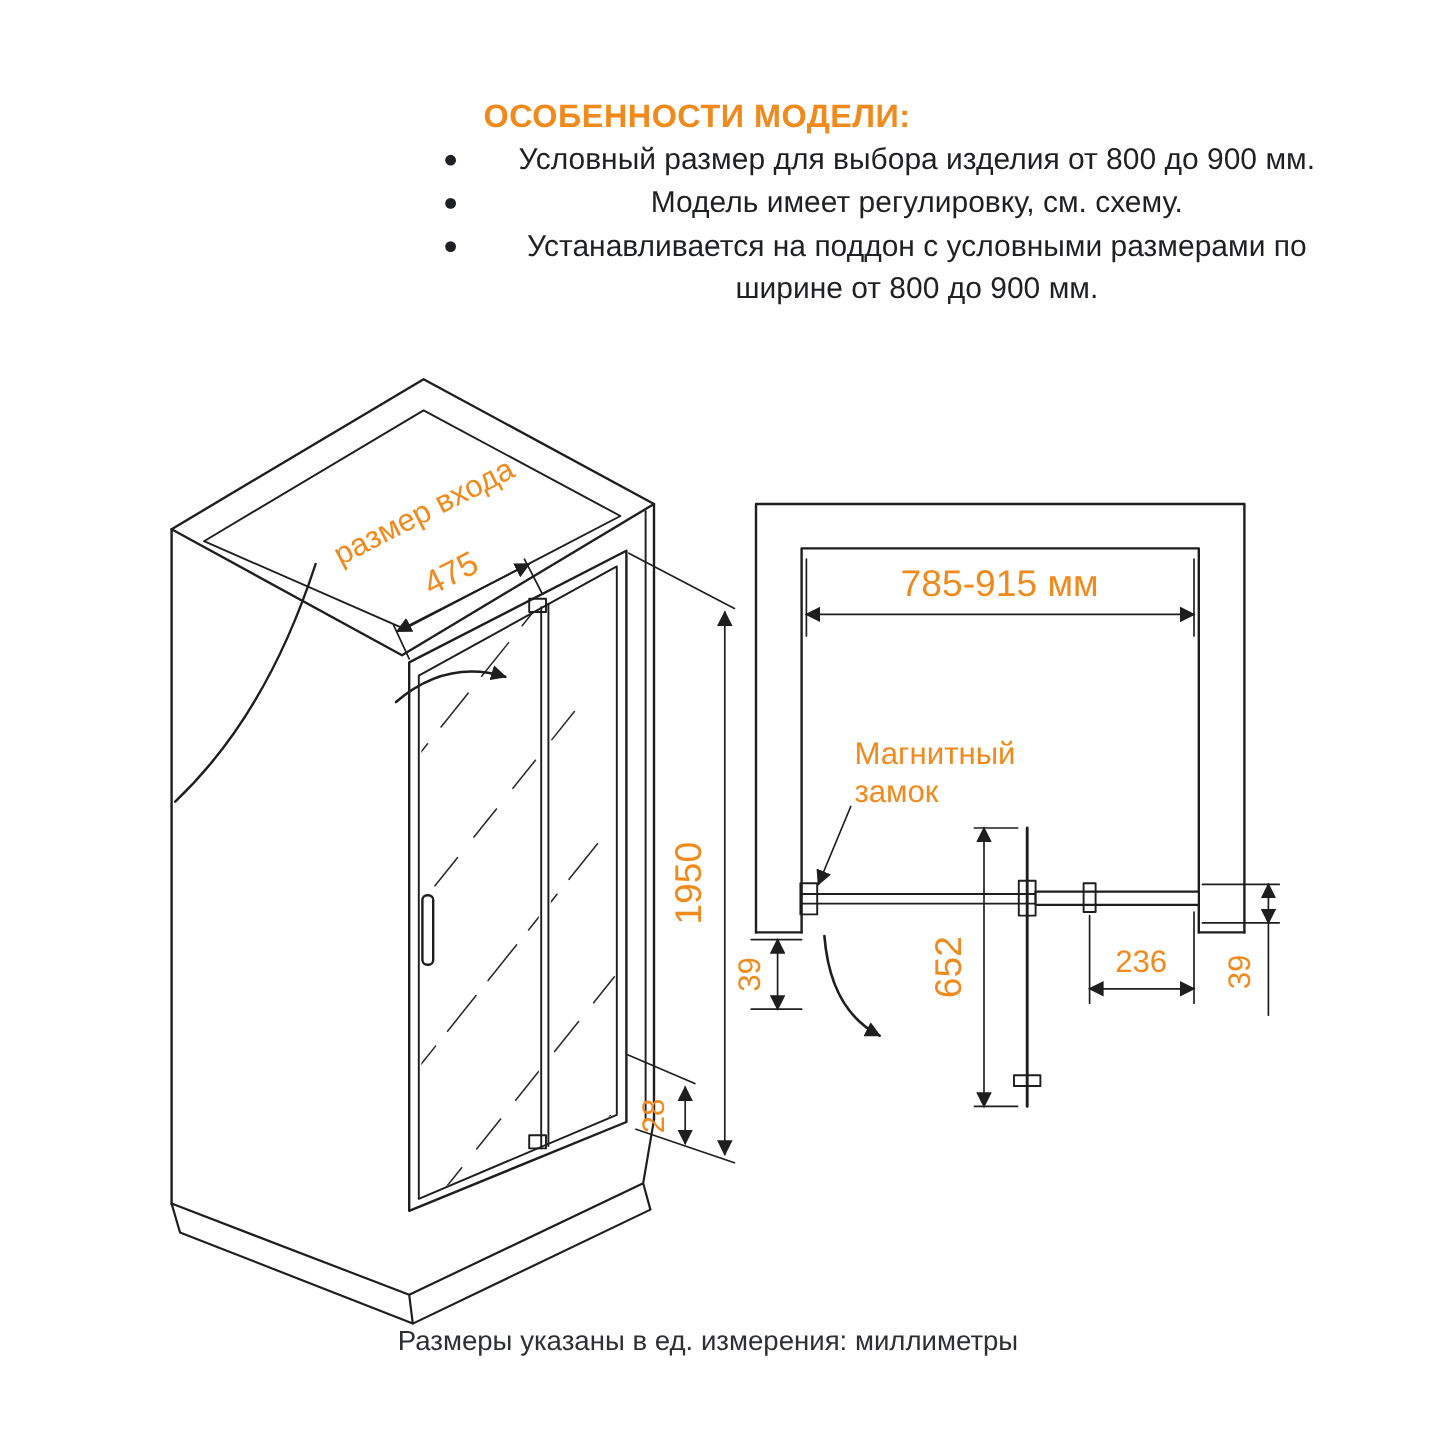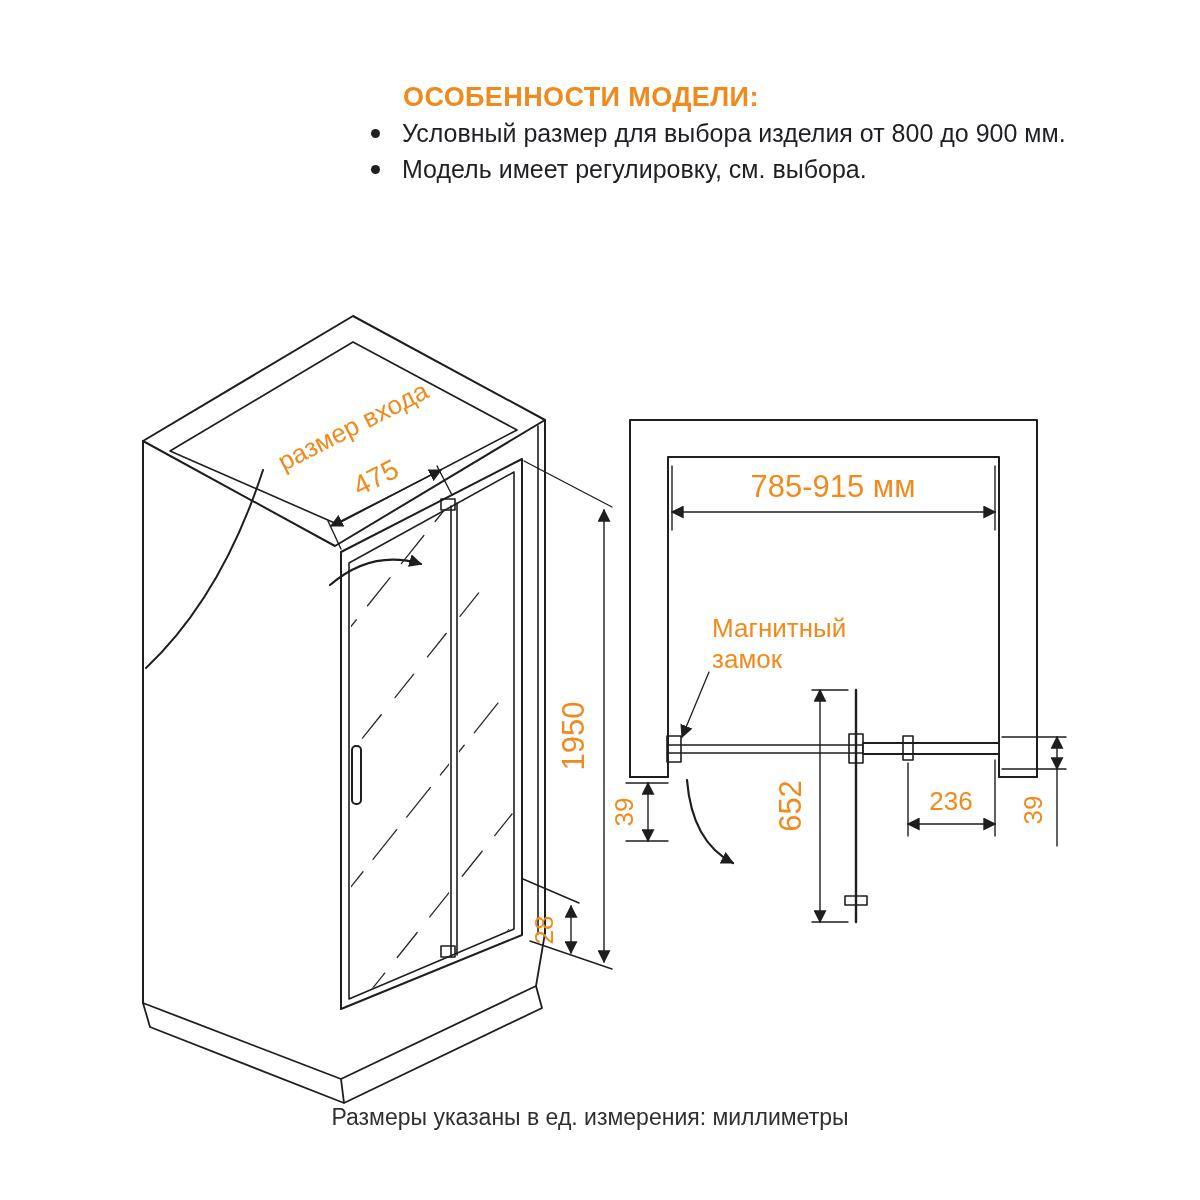--- a/index.html
+++ b/index.html
@@ -2,42 +2,43 @@
 <html><head>
 <meta charset="utf-8">
 <style>
   html,body{margin:0;padding:0;background:#ffffff;}
   body{width:1200px;height:1200px;position:relative;overflow:hidden;
        font-family:"Liberation Sans",sans-serif;color:#202124;}
   .page{position:absolute;inset:0;width:1060px;height:1200px;padding-left:48px;}
   .title{position:absolute;left:403px;top:82px;font-size:27px;font-weight:700;
          letter-spacing:.4px;color:#F18A1D;}
   ul.features{position:absolute;left:366px;top:116px;width:760px;margin:0;padding:0;
-              list-style:none;font-size:25px;line-height:35px;color:#1f2023;}
+              list-style:none;font-size:25px;line-height:35px;color:#1f2023;text-align:center;}
   ul.features li{position:relative;padding-left:36px;margin-bottom:1px;}
   ul.features li::before{content:"";position:absolute;left:5px;top:13px;width:9px;height:9px;
               border-radius:50%;background:#1f2023;}
   .footer{position:absolute;left:0;top:1090px;width:1180px;text-align:center;
           font-size:23px;color:#2e2f32;margin-top:14px;}
   svg.diagram{position:absolute;left:0;top:0;}
   svg text{font-family:"Liberation Sans",sans-serif;fill:#F18A1D;}
   .num{font-size:28px;}
   .num-lg{font-size:31px;}
   .lbl{font-size:26px;}
 </style>
 </head>
 <body>
 
 <div class="page">
 
   <div class="title">ОСОБЕННОСТИ МОДЕЛИ:</div>
 
   <ul class="features">
     <li>Условный размер для выбора изделия от 800 до 900 мм.</li>
-    <li>Модель имеет регулировку, см. выбора.</li>
+    <li>Модель имеет регулировку, см. схему.</li>
+    <li>Устанавливается на поддон с условными размерами по ширине от 800 до 900 мм.</li>
   </ul>
 
   <svg class="diagram" width="1200" height="1200" viewBox="0 0 1200 1200">
     <defs>
       <marker id="arrow" viewBox="0 0 10 10" refX="9" refY="5" markerWidth="13" markerHeight="13" orient="auto-start-reverse" markerUnits="userSpaceOnUse">
         <path d="M0 0 L10 5 L0 10 Z" fill="#1E1E1E"></path>
       </marker>
       <clipPath id="glassClip">
         <polygon points="351,562 449,508 449,956 351,997"></polygon>
         <polygon points="459,502 513,473 513,928 459,954"></polygon>

